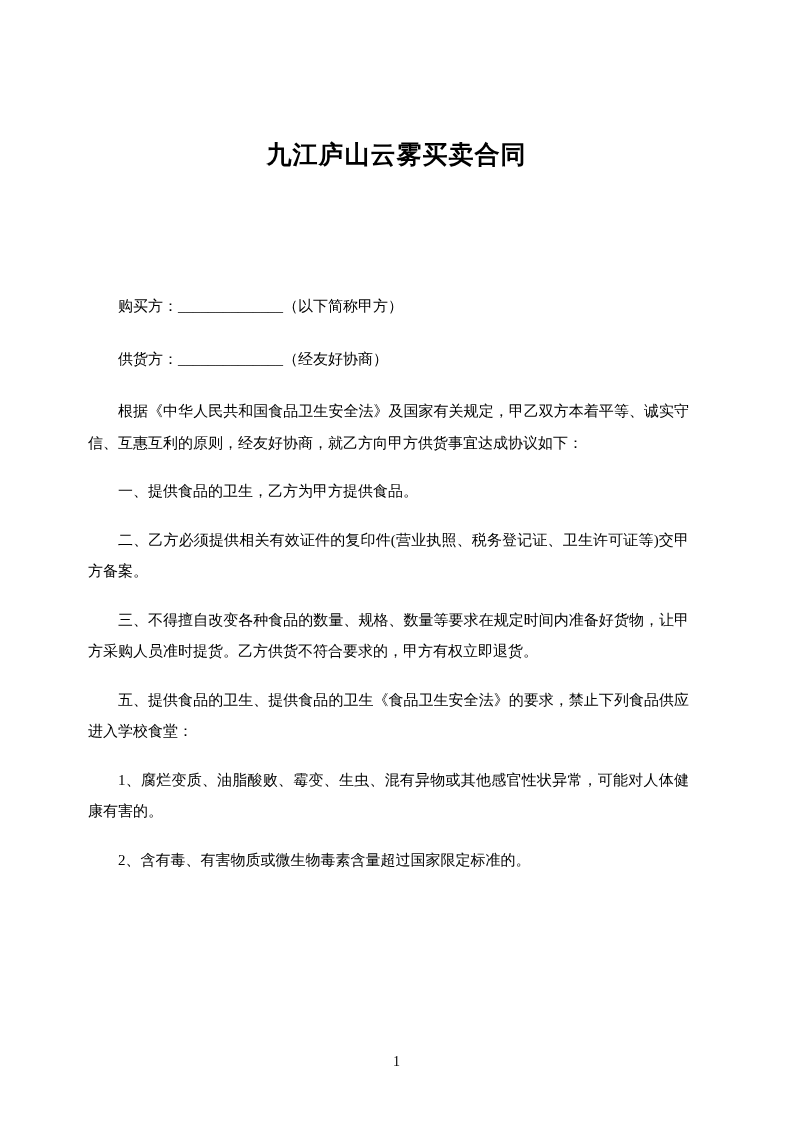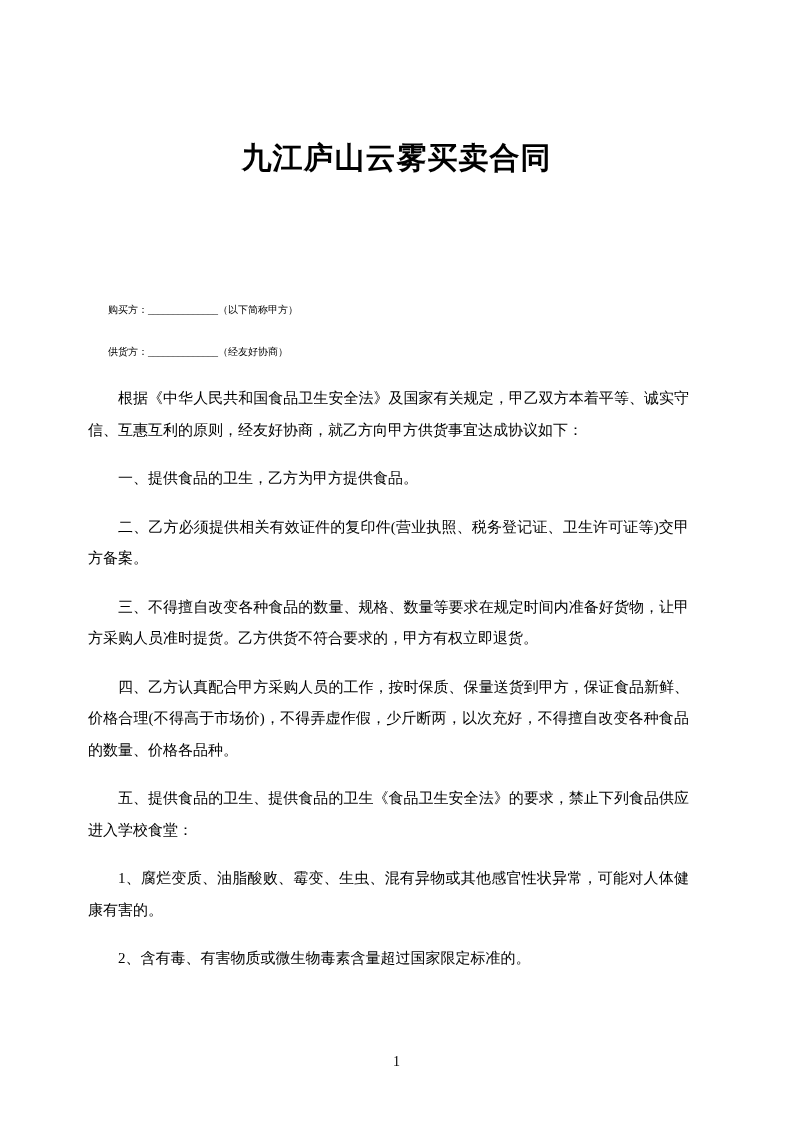--- a/index.html
+++ b/index.html
@@ -19,28 +19,28 @@
     overflow: hidden;
   }
   .content {
     padding: 0 88px;
   }
   .title {
     margin: 0;
     padding-top: 138px;
     margin-bottom: 120px;
     text-align: center;
-    font-size: 30px;
+    font-size: 25px;
     font-weight: bold;
     letter-spacing: 1px;
     font-family: Liberation Sans, sans-serif;
   }
   .party {
     margin: 12px 0 21px 0;
-    font-size: 10px;
+    font-size: 15px;
     line-height: 2.1;
     text-indent: 2em;
   }
   .para {
     margin: 0 16px 17px 0;
     font-size: 15px;
     line-height: 2.1;
     text-indent: 2em;
     text-align: justify;
   }
@@ -66,21 +66,20 @@
     <p class="party">供货方：______________（经友好协商）</p>
 
     <p class="para">根据《中华人民共和国食品卫生安全法》及国家有关规定，甲乙双方本着平等、诚实守信、互惠互利的原则，经友好协商，就乙方向甲方供货事宜达成协议如下：</p>
 
     <p class="para">一、提供食品的卫生，乙方为甲方提供食品。</p>
 
     <p class="para">二、乙方必须提供相关有效证件的复印件(营业执照、税务登记证、卫生许可证等)交甲方备案。</p>
 
     <p class="para">三、不得擅自改变各种食品的数量、规格、数量等要求在规定时间内准备好货物，让甲方采购人员准时提货。乙方供货不符合要求的，甲方有权立即退货。</p>
 
-    <p class="para">四、乙方认真配合甲方采购人员的工作，按时保质、保量送货到甲方，保证食品新鲜、价格合理(不得高于市场价)，不得弄虚作假，少斤断两，以次充好，不得擅自改变各种食品的数量、价格各品种。</p>
 
     <p class="para">五、提供食品的卫生、提供食品的卫生《食品卫生安全法》的要求，禁止下列食品供应进入学校食堂：</p>
 
     <p class="para">1、腐烂变质、油脂酸败、霉变、生虫、混有异物或其他感官性状异常，可能对人体健康有害的。</p>
 
     <p class="para">2、含有毒、有害物质或微生物毒素含量超过国家限定标准的。</p>
 
   </div>
 
   <div class="page-number">1</div>

